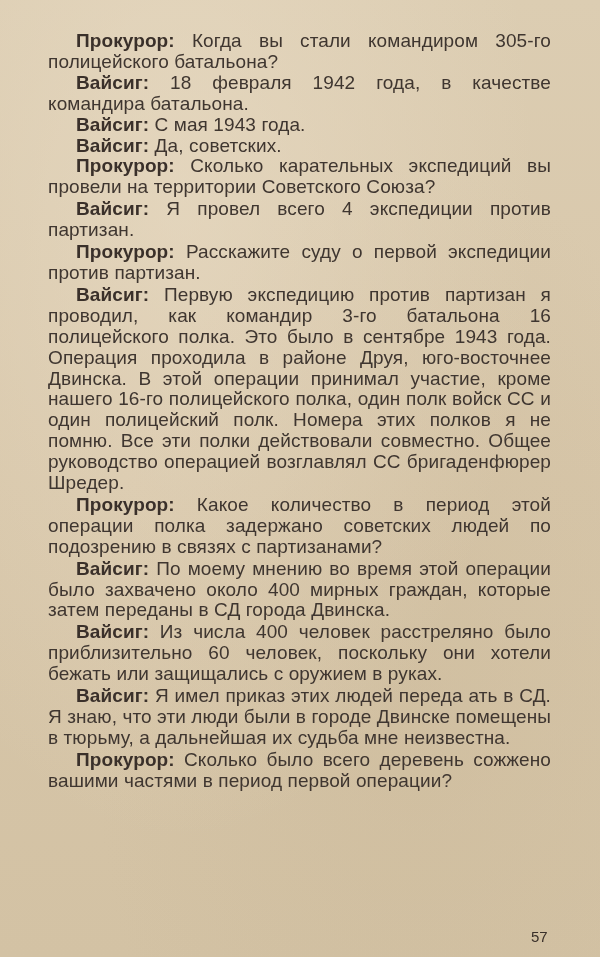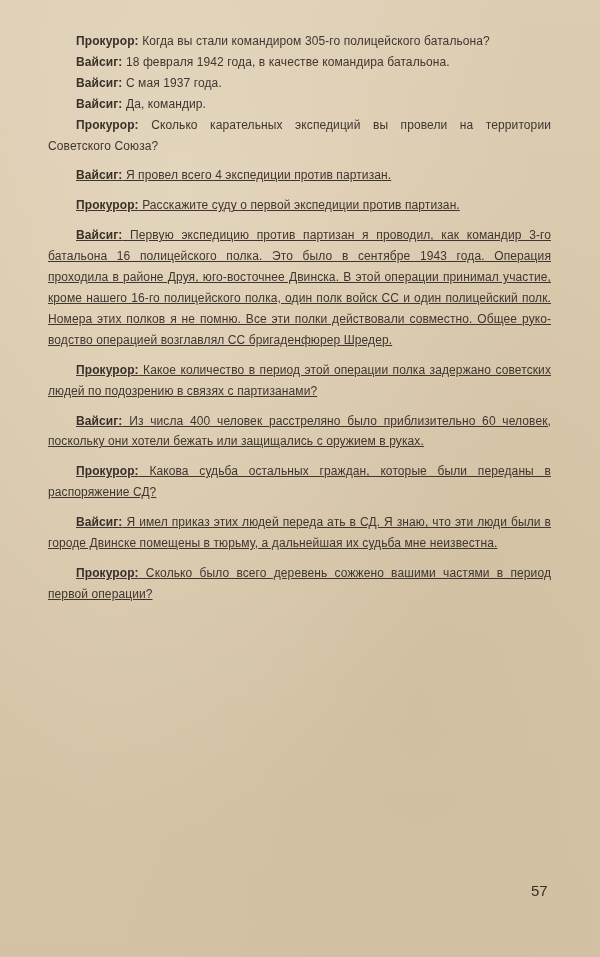--- a/index.html
+++ b/index.html
@@ -20,85 +20,84 @@
       color: #3f3630;
     }
     .page {
       position: absolute;
       left: 48px;
       top: 31px;
       width: 503px;
     }
     .para {
       margin: 0;
-      font-size: 12px;
+      font-size: 19px;
       line-height: 20.9px;
       text-align: justify;
       text-indent: 28px;
       letter-spacing: 0.1px;
       font-family: "Liberation Sans Narrow", "Liberation Sans", "DejaVu Sans", sans-serif;
       font-stretch: condensed;
       hyphens: manual;
     }
     .para.gap {
-      margin-top: 9px;
-      text-decoration: underline;
+      margin-top: 1px;
     }
     .speaker {
       font-weight: bold;
       color: #3a302a;
     }
     .speech {
       font-weight: normal;
     }
     .page-number {
       position: absolute;
       left: 531px;
-      top: 882px;
+      top: 928px;
       font-size: 15px;
       font-family: "Liberation Sans", sans-serif;
       color: #3a302a;
     }
   </style>
 </head>
 <body>
 
 <div class="page">
   <p class="para">
     <span class="speaker">Прокурор:</span><span class="speech"> Когда вы стали командиром 305-го полицей­ского батальона?</span>
   </p>
   <p class="para">
     <span class="speaker">Вайсиг:</span><span class="speech"> 18 февраля 1942 года, в качестве командира батальона.</span>
   </p>
   <p class="para">
-    <span class="speaker">Вайсиг:</span><span class="speech"> С мая 1937 года.</span>
+    <span class="speaker">Вайсиг:</span><span class="speech"> С мая 1943 года.</span>
   </p>
   <p class="para">
-    <span class="speaker">Вайсиг:</span><span class="speech"> Да, командир.</span>
+    <span class="speaker">Вайсиг:</span><span class="speech"> Да, советских.</span>
   </p>
   <p class="para">
     <span class="speaker">Прокурор:</span><span class="speech"> Сколько карательных экспедиций вы провели на территории Советского Союза?</span>
   </p>
   <p class="para gap">
     <span class="speaker">Вайсиг:</span><span class="speech"> Я провел всего 4 экспедиции против партизан.</span>
   </p>
   <p class="para gap">
     <span class="speaker">Прокурор:</span><span class="speech"> Расскажите суду о первой экспедиции против партизан.</span>
   </p>
   <p class="para gap">
     <span class="speaker">Вайсиг:</span><span class="speech"> Первую экспедицию против партизан я проводил, как командир 3-го батальона 16 полицейского полка. Это было в сентябре 1943 года. Операция проходила в районе Друя, юго-восточнее Двинска. В этой операции принимал уча­стие, кроме нашего 16-го полицейского полка, один полк войск СС и один полицейский полк. Номера этих полков я не помню. Все эти полки действовали совместно. Общее руко­водство операцией возглавлял СС бригаденфюрер Шредер.</span>
   </p>
   <p class="para gap">
     <span class="speaker">Прокурор:</span><span class="speech"> Какое количество в период этой операции полка задержано советских людей по подозрению в связях с парти­занами?</span>
   </p>
   <p class="para gap">
-    <span class="speaker">Вайсиг:</span><span class="speech"> Из числа 400 человек расстреляно было приблизи­тельно 60 человек, поскольку они хотели бежать или защища­лись с оружием в руках.</span>
+    <span class="speaker">Вайсиг:</span><span class="speech"> По моему мнению во время этой операции было захвачено около 400 мирных граждан, которые затем пере­даны в СД города Двинска.</span>
   </p>
   <p class="para gap">
-    <span class="speaker">Прокурор:</span><span class="speech"> Какова судьба остальных граждан, которые были переданы в распоряжение СД?</span>
+    <span class="speaker">Вайсиг:</span><span class="speech"> Из числа 400 человек расстреляно было приблизи­тельно 60 человек, поскольку они хотели бежать или защища­лись с оружием в руках.</span>
   </p>
   <p class="para gap">
     <span class="speaker">Вайсиг:</span><span class="speech"> Я имел приказ этих людей переда ать в СД. Я знаю, что эти люди были в городе Двинске помещены в тюрьму, а дальнейшая их судьба мне неизвестна.</span>
   </p>
   <p class="para gap">
     <span class="speaker">Прокурор:</span><span class="speech"> Сколько было всего деревень сожжено вашими частями в период первой операции?</span>
   </p>
 </div>
 
 <div class="page-number">57</div>

